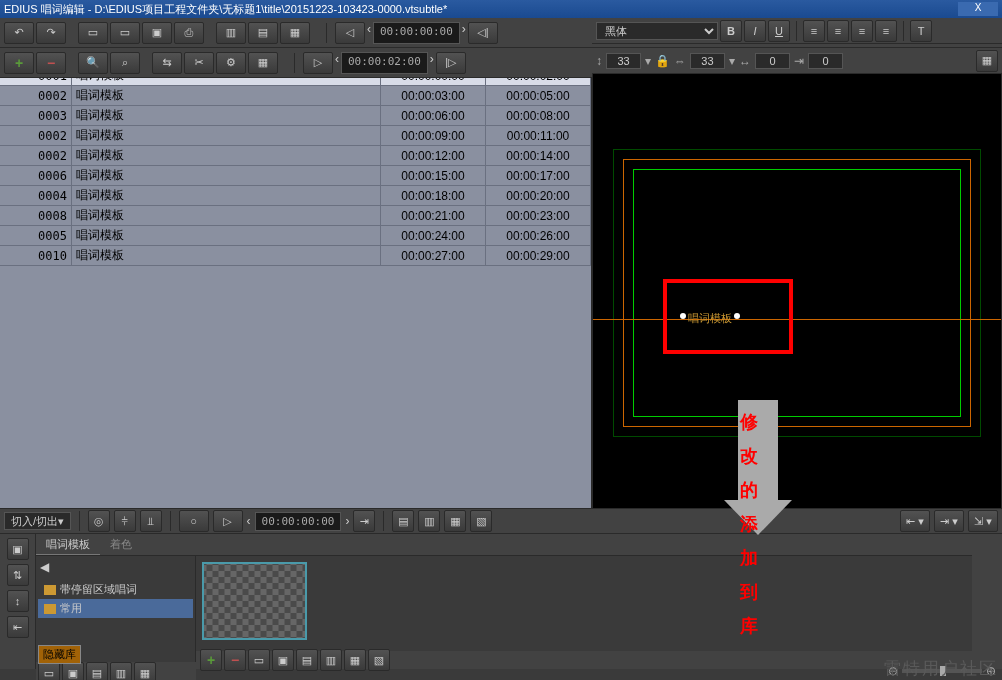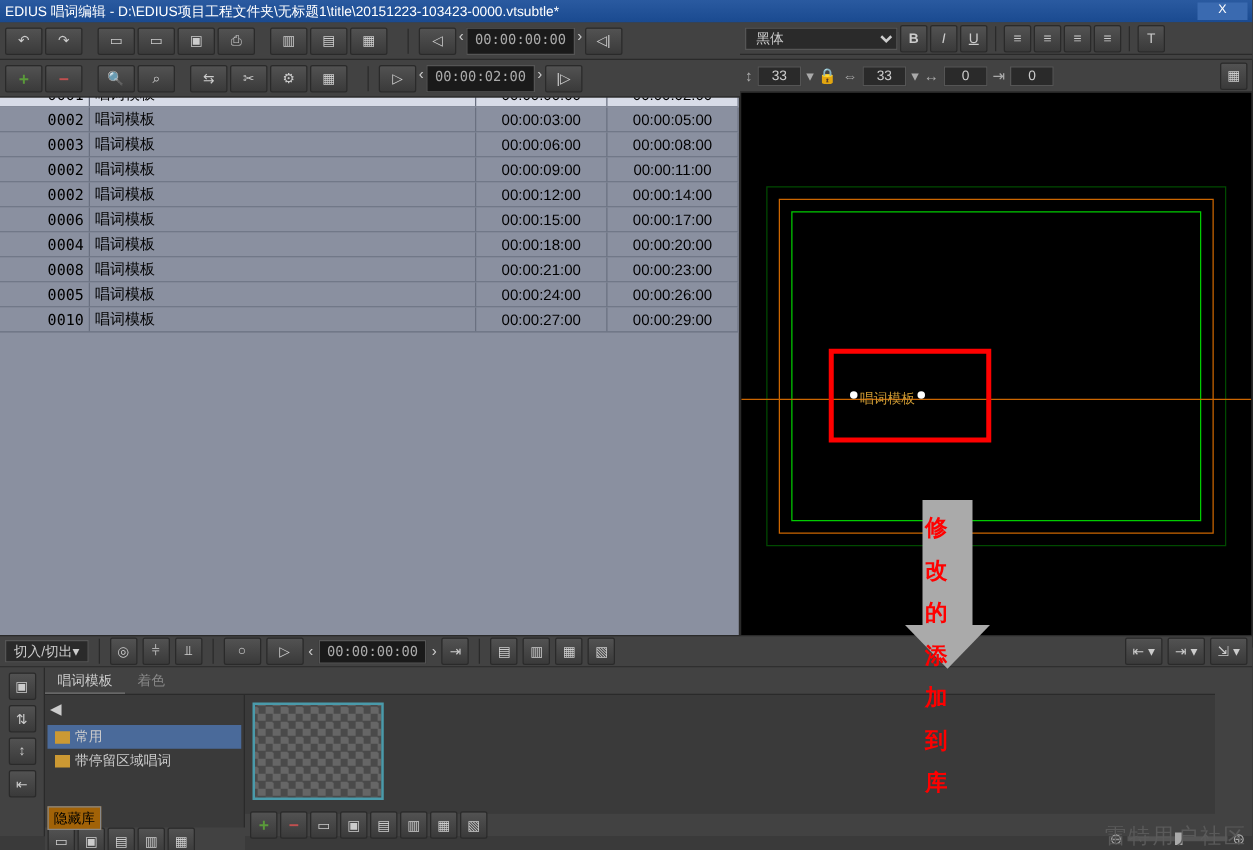--- a/index.html
+++ b/index.html
@@ -303,27 +303,27 @@
     <div class="bp-tabs">
       <div class="bp-tab active">唱词模板</div>
       <div class="bp-tab">着色</div>
     </div>
     <div style="flex:1; display:flex;">
       <div class="bp-tree">
         <div style="padding:2px; display:flex;">
             <span style="margin:2px;">◀</span>
           </div>
         <div class="tree-list">
+          <div class="tree-item">
+              <span class="folder"></span>
+              <span>带停留区域唱词</span>
+            </div>
           <div class="tree-item selected">
               <span class="folder"></span>
               <span>常用</span>
-            </div>
-          <div class="tree-item">
-              <span class="folder"></span>
-              <span>带停留区域唱词</span>
             </div>
         </div>
       </div>
       <div class="bp-thumbs">
         <div class="thumb"></div>
         <div class="bp-bottom-bar">
           <div class="tbtn small plus">+</div>
           <div class="tbtn small minus">−</div>
           <div class="tbtn small">▭</div>
           <div class="tbtn small">▣</div>

